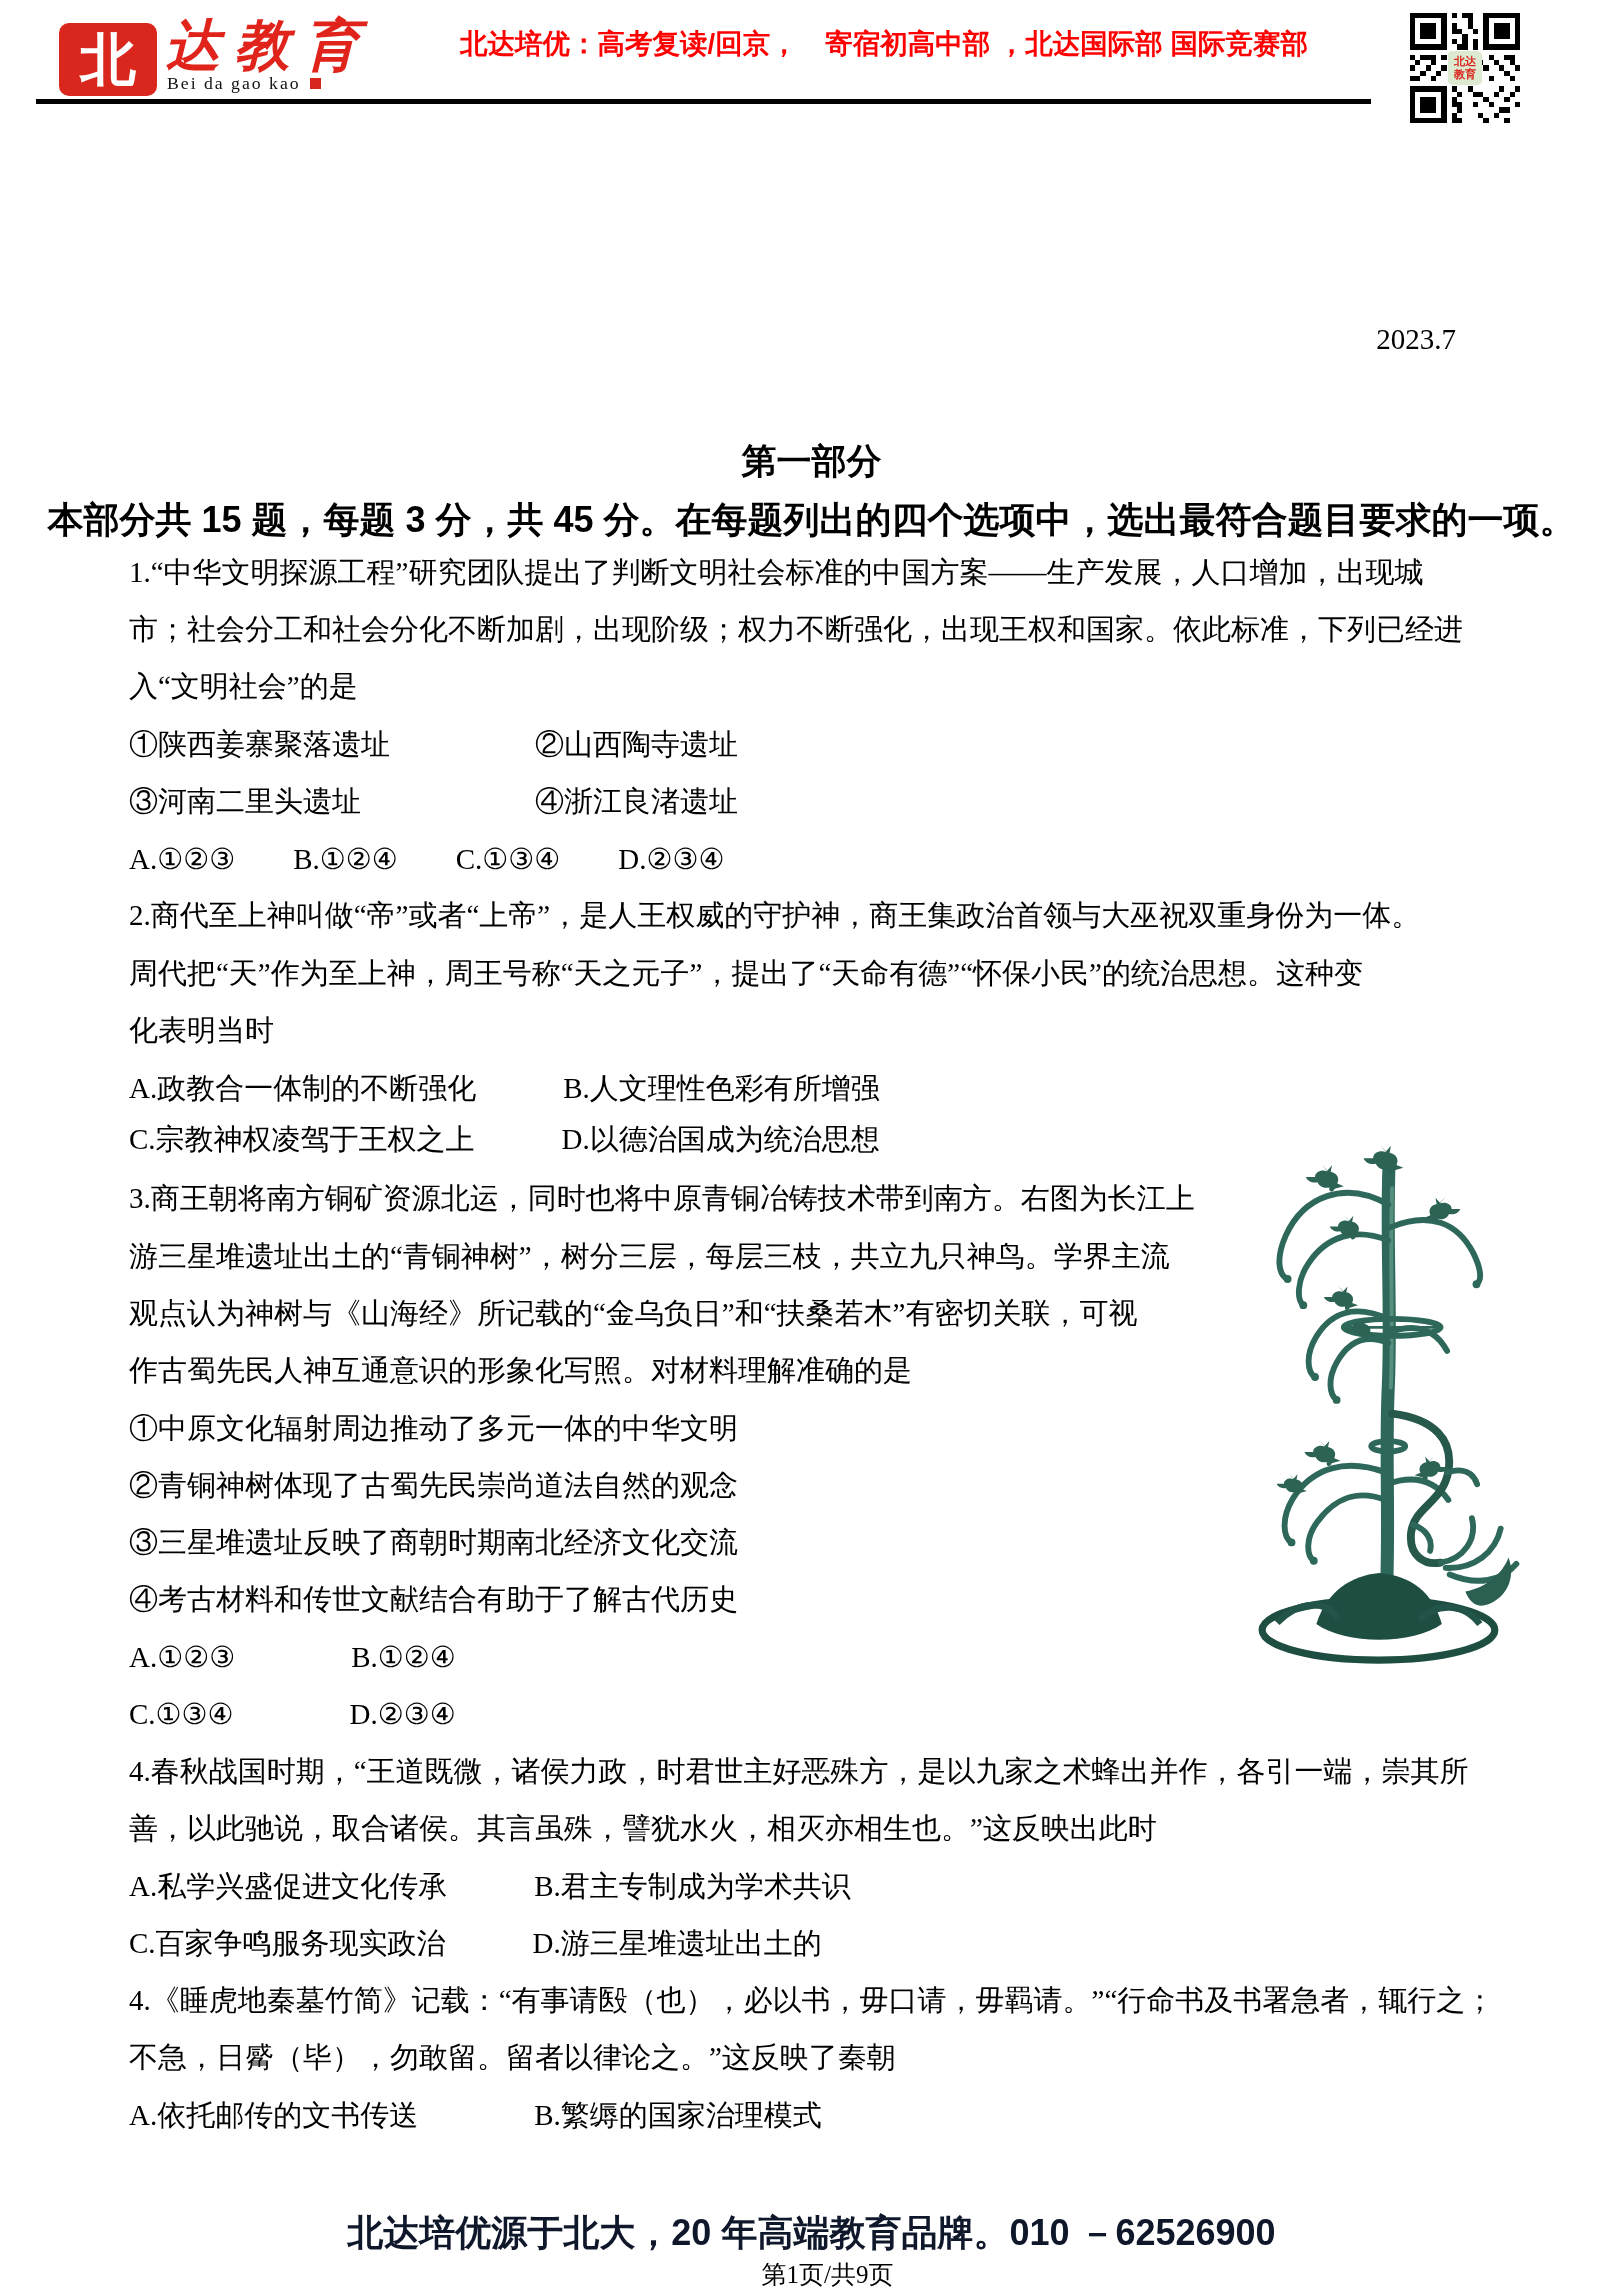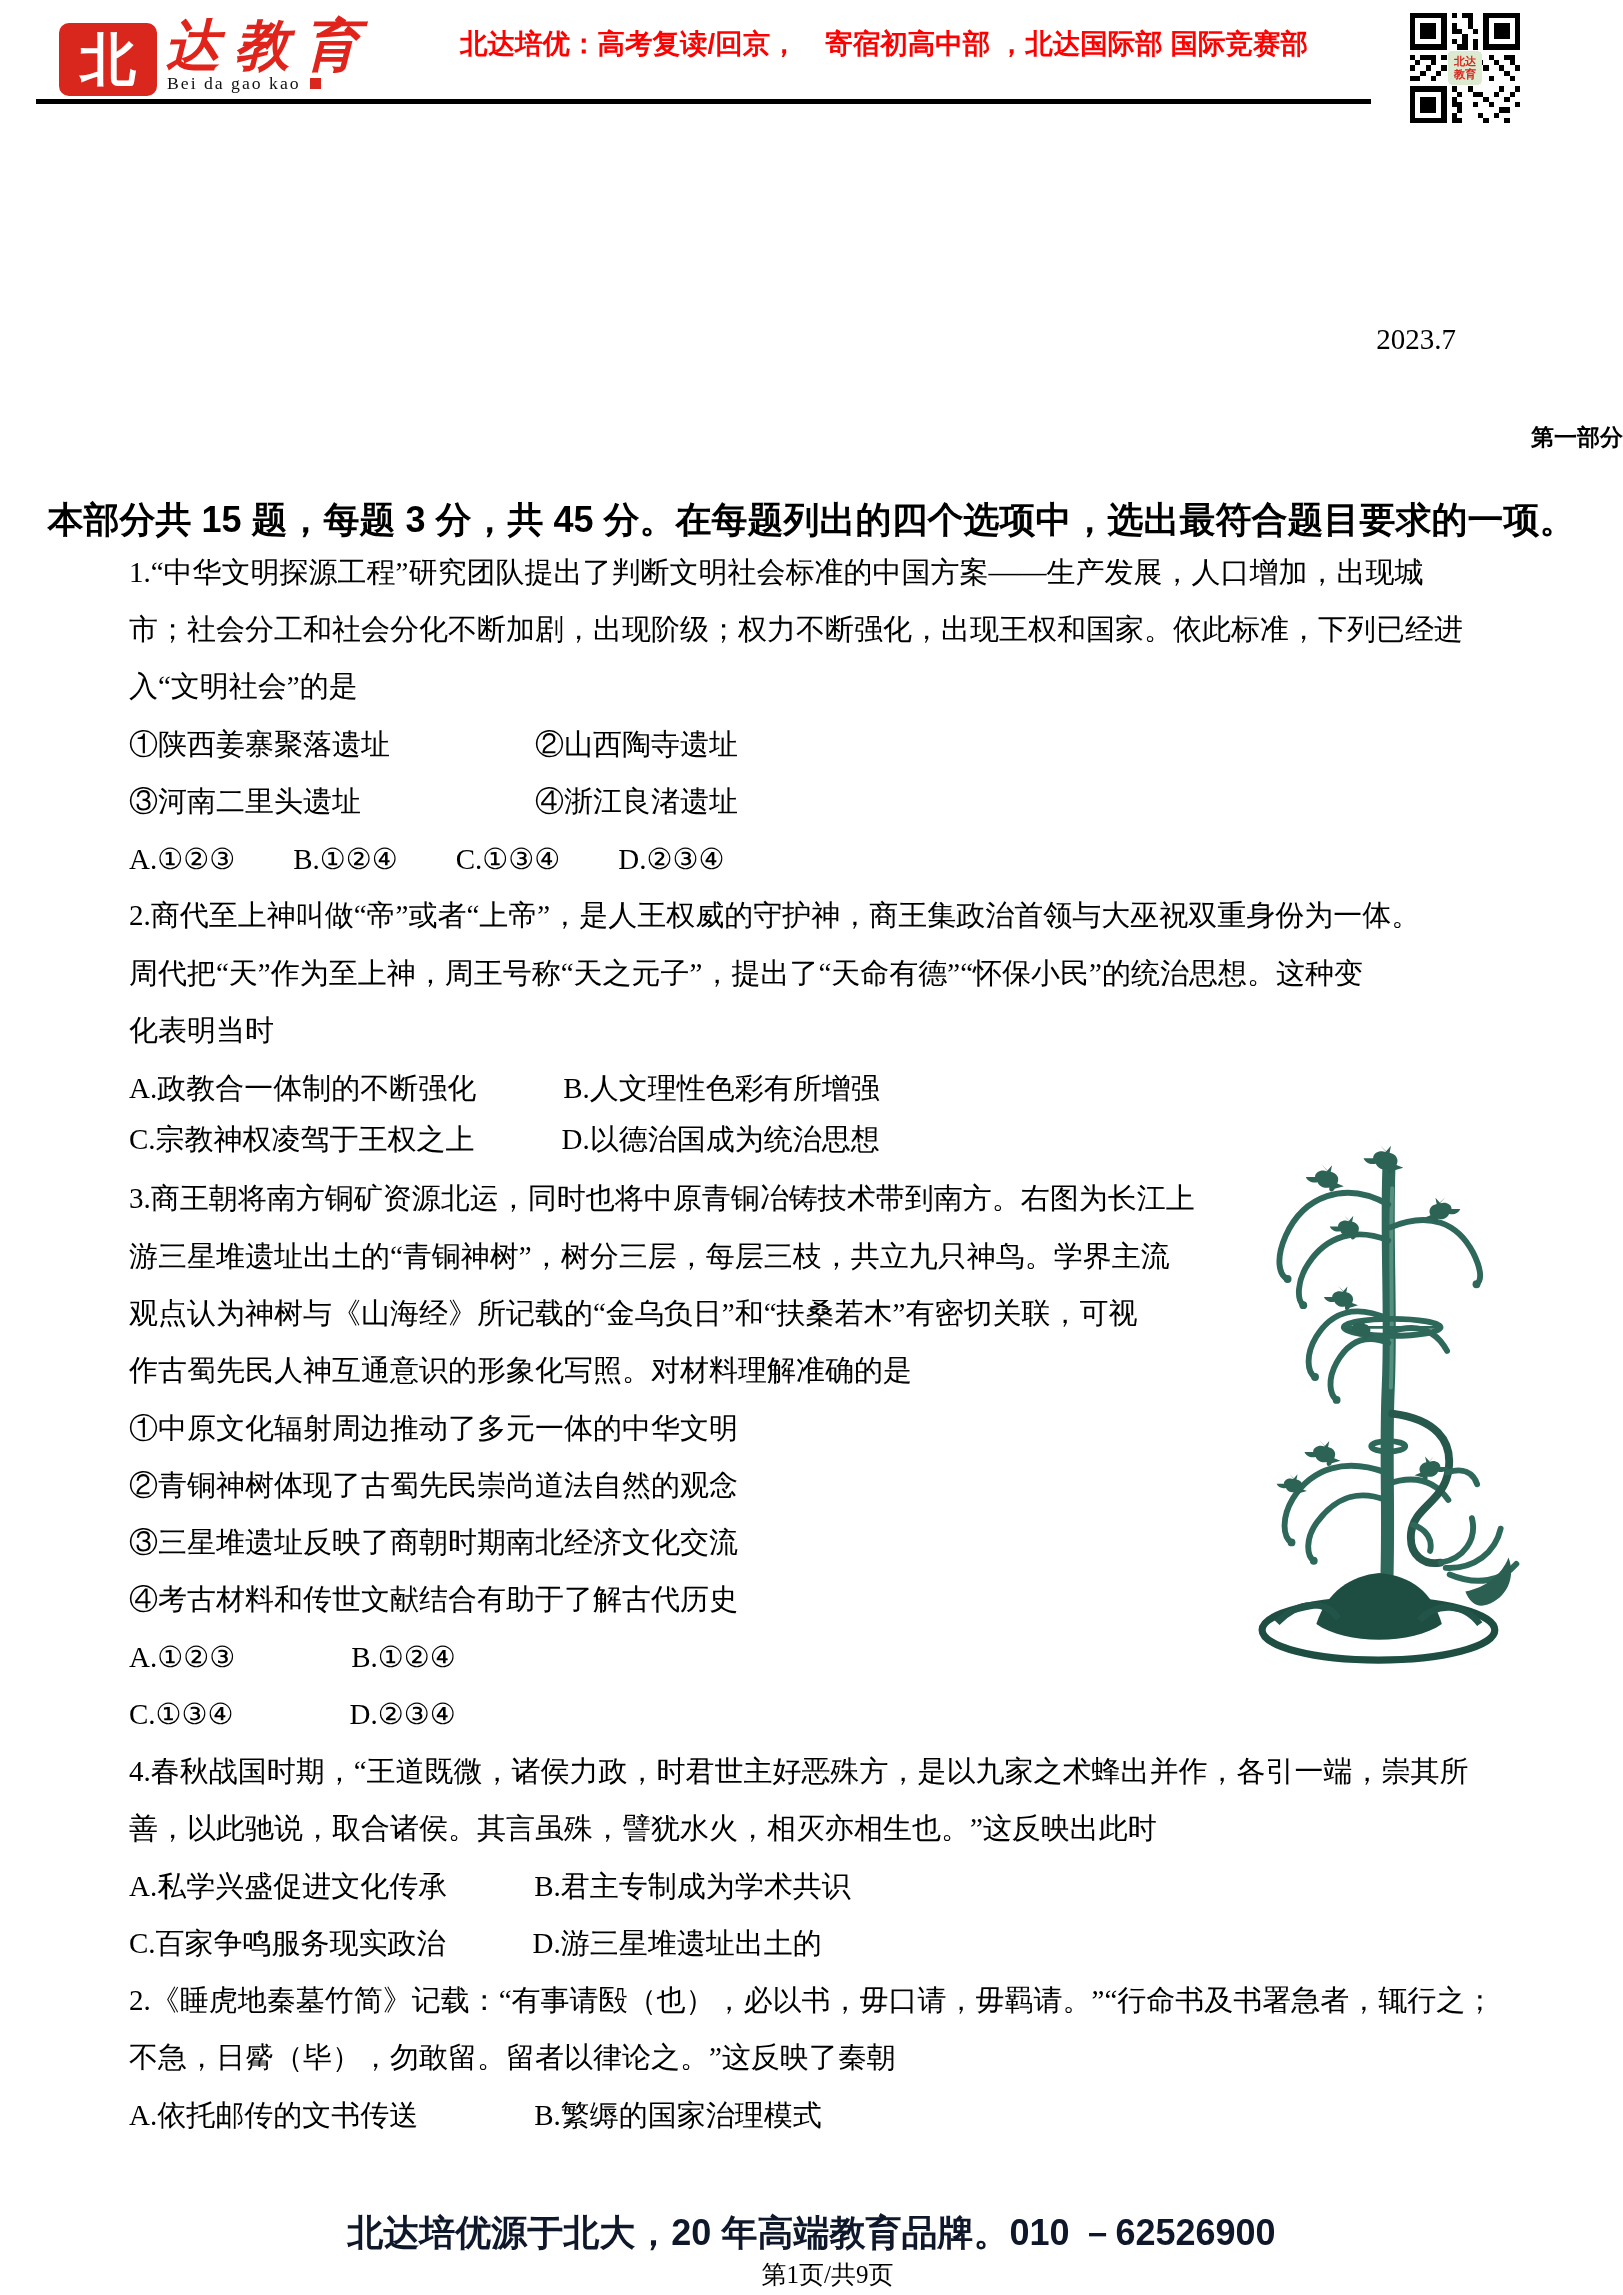--- a/index.html
+++ b/index.html
@@ -36,21 +36,21 @@
   .qr text{
     fill:#d9271d;font-size:17px;font-weight:bold;
     font-family:"Liberation Sans","DejaVu Sans",sans-serif;
   }
   
   .centered{position:absolute;left:0;width:100%;text-align:center;white-space:pre;}
   .title-main{top:131px;font-size:43px;font-weight:bold;}
   .title-subject{top:225px;font-size:44px;font-weight:bold;}
   .title-date{position:absolute;top:323px;left:0;width:1456px;text-align:right;font-size:29px;white-space:pre;}
   .exam-info{top:368px;font-size:29px;}
-  .part-heading{top:422px;font-size:23px;font-weight:bold;font-family:"Liberation Sans","DejaVu Sans",sans-serif;text-align:right;}
+  .part-heading{top:438px;font-size:35px;font-weight:bold;font-family:"Liberation Sans","DejaVu Sans",sans-serif;}
   .part-instructions{top:496px;font-size:36px;font-weight:bold;font-family:"Liberation Sans","DejaVu Sans",sans-serif;}
   
   .bl{
     position:absolute;left:129px;font-size:29px;line-height:34px;white-space:pre;
     font-family:"Liberation Serif","DejaVu Serif",serif;
   }
   
   .tree{position:absolute;left:1217px;top:1106px;width:317px;height:563px;}
   
   .footer-red{top:2209px;font-size:36px;font-weight:bold;color:#0f172a;font-family:"Liberation Sans","DejaVu Sans",sans-serif;}
@@ -191,21 +191,21 @@
   </section>
 
   <section>
     <div class="bl" style="top:1754px">4.春秋战国时期，“王道既微，诸侯力政，时君世主好恶殊方，是以九家之术蜂出并作，各引一端，崇其所</div>
     <div class="bl" style="top:1811px">善，以此驰说，取合诸侯。其言虽殊，譬犹水火，相灭亦相生也。”这反映出此时</div>
     <div class="bl" style="top:1869px">A.私学兴盛促进文化传承　　　B.君主专制成为学术共识</div>
     <div class="bl" style="top:1926px">C.百家争鸣服务现实政治　　　D.游三星堆遗址出土的</div>
   </section>
 
   <section>
-    <div class="bl" style="top:1983px">2.《睡虎地秦墓竹简》记载：“有事请殹（也），必以书，毋口请，毋羁请。”“行命书及书署急者，辄行之；</div>
+    <div class="bl" style="top:1983px">4.《睡虎地秦墓竹简》记载：“有事请殹（也），必以书，毋口请，毋羁请。”“行命书及书署急者，辄行之；</div>
     <div class="bl" style="top:2040px">不急，日觱（毕），勿敢留。留者以律论之。”这反映了秦朝</div>
     <div class="bl" style="top:2098px">A.依托邮传的文书传送　　　　B.繁缛的国家治理模式</div>
   </section>
 
   <footer>
     <div class="centered footer-red">北达培优源于北大，20 年高端教育品牌。010 －62526900</div>
     <div class="centered page-num">第1页/共9页</div>
   </footer>
 
 </div>

